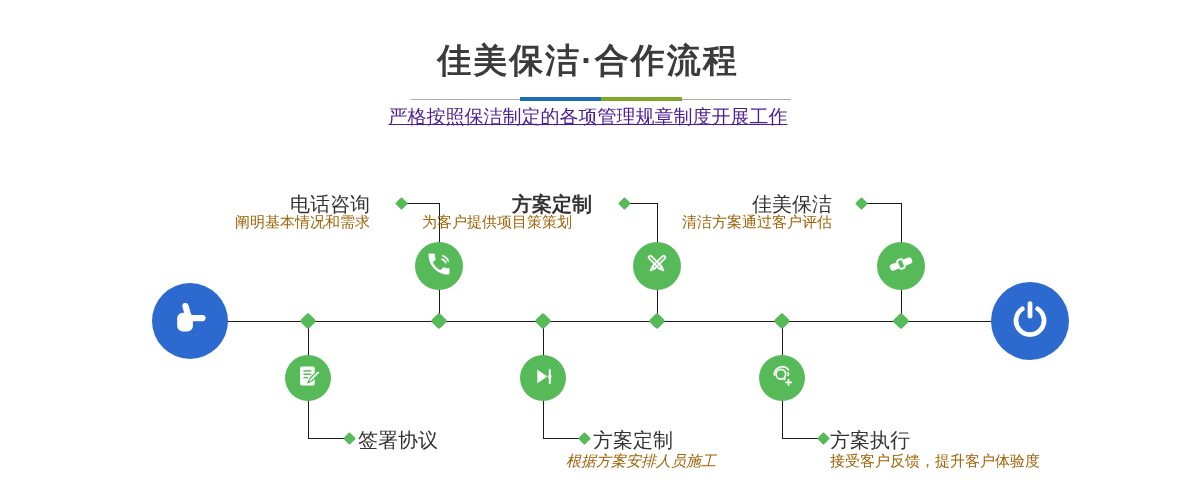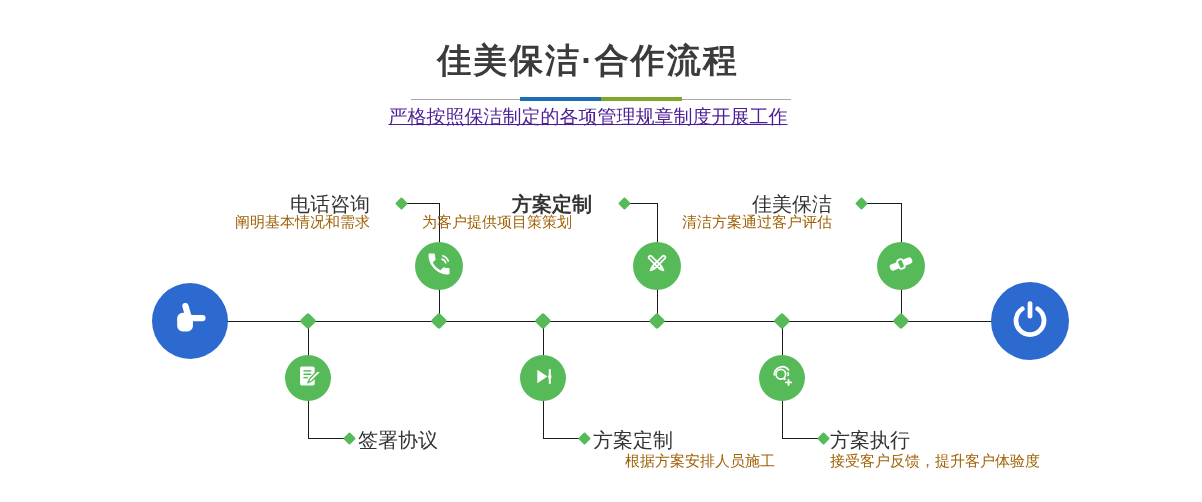--- a/index.html
+++ b/index.html
@@ -45,21 +45,21 @@
   .gc-b1{left:285px;top:355px;} .gc-b2{left:520px;top:355px;} .gc-b3{left:759px;top:355px;}
 
   
   .step-title{font-size:20px;color:#333;white-space:nowrap;}
   .step-desc{font-size:15px;color:#a16207;white-space:nowrap;}
   .ta-r{text-align:right;}
   .tt-1{right:806px;top:191px;} .td-1{right:806px;top:213px;}
   .tt-2{right:584px;top:191px;font-weight:bold;} .td-2{right:604px;top:213px;}
   .tt-3{right:344px;top:191px;} .td-3{right:344px;top:213px;}
   .tt-4{left:358px;top:427px;}  .td-4{left:358px;top:452px;}
-  .tt-5{left:593px;top:427px;}  .td-5{left:625px;top:452px;}
+  .tt-5{left:593px;top:427px;}  .td-5{left:566px;top:452px;font-style:italic;}
   .tt-6{left:830px;top:427px;}  .td-6{left:830px;top:452px;}
 </style>
 </head>
 <body>
 
 <div class="canvas">
 
   <div class="abs page-title">佳美保洁·合作流程</div>
   <div class="abs divider-line"></div>
   <div class="abs divider-bar-blue"></div>

